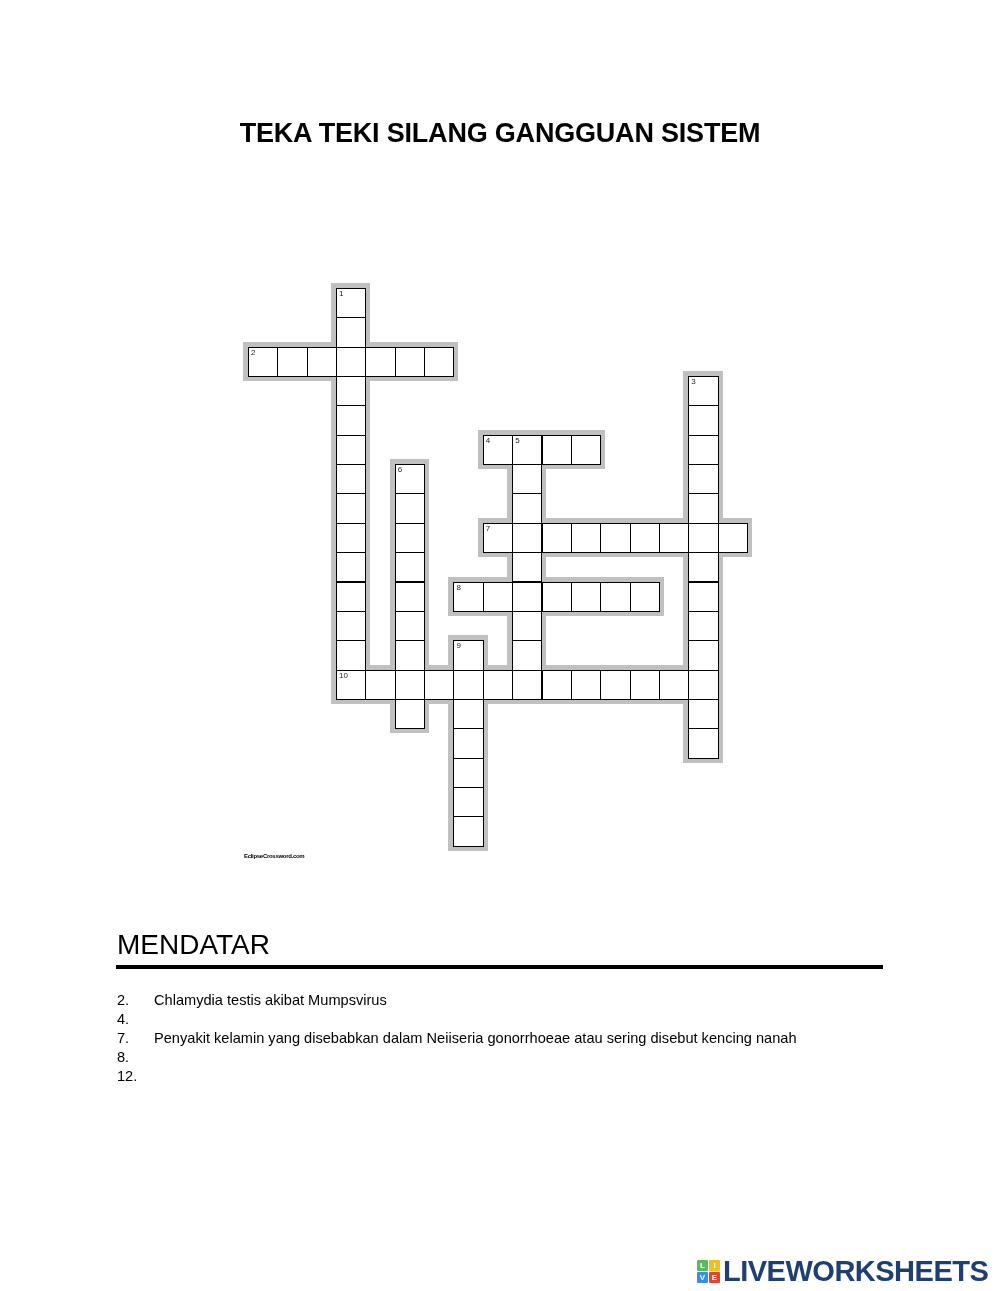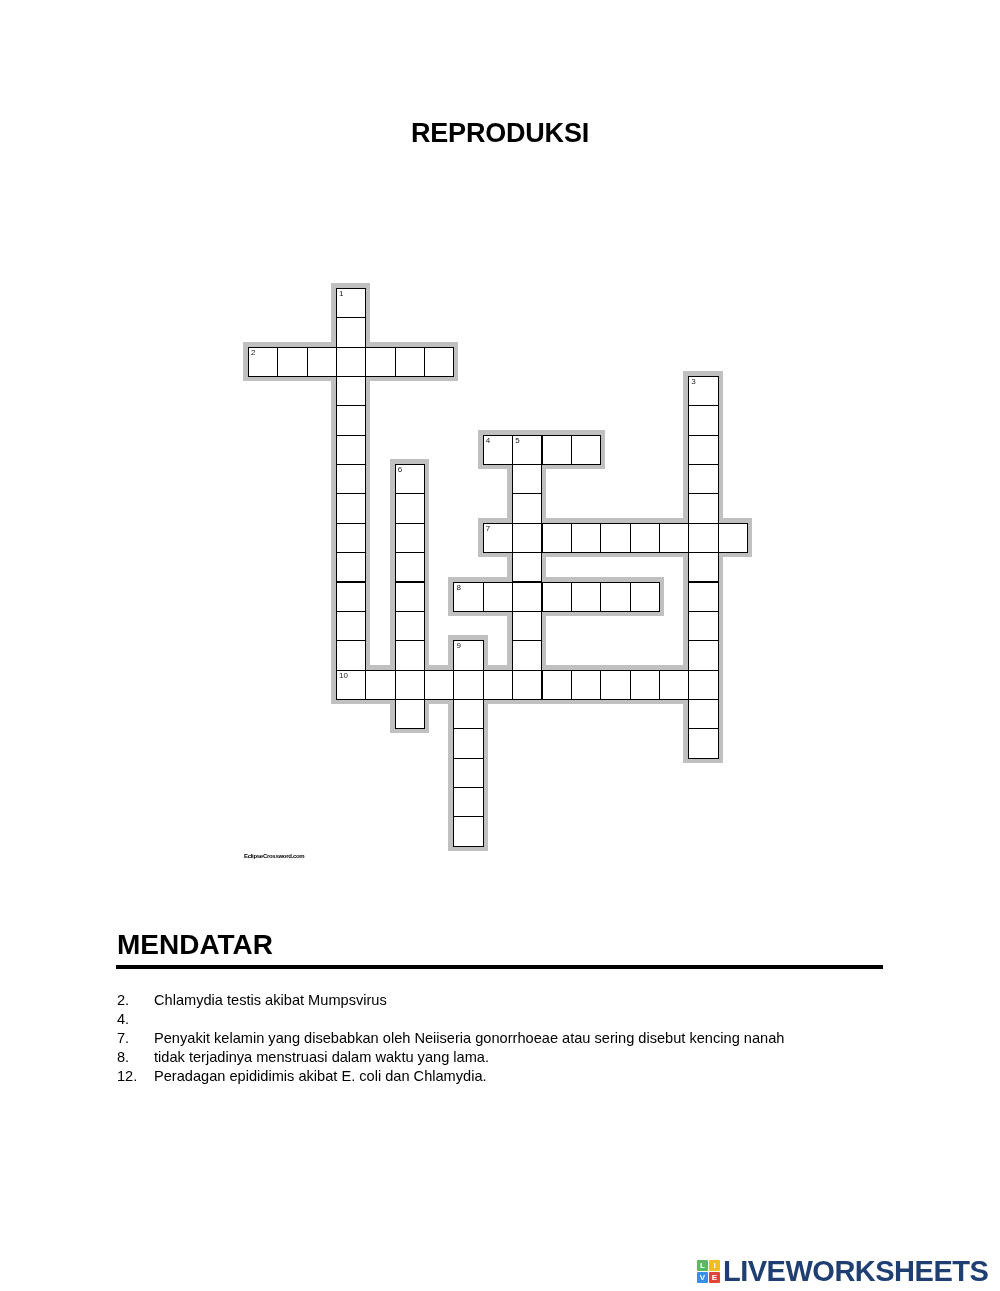--- a/index.html
+++ b/index.html
@@ -3,35 +3,35 @@
 <meta charset="utf-8">
 <style>
   html, body { margin: 0; padding: 0; background: #ffffff; }
   body { width: 1000px; height: 1291px; position: relative; overflow: hidden; font-family: "Liberation Sans", sans-serif; color: #000; }
   .title { position: absolute; left: 0; width: 1000px; top: 116px; text-align: center; font-weight: bold; font-size: 27px; line-height: 34px; letter-spacing: -0.2px; }
   .grid { position: absolute; left: 0; top: 0; width: 1000px; height: 900px; }
   .shadow { position: absolute; background: #c0c0c0; }
   .cell { position: absolute; width: 29px; height: 29px; box-sizing: border-box; background: #fff; border: 1.5px solid #000; }
   .cell .num { position: absolute; left: 2px; top: 0px; font-size: 8px; line-height: 10px; color: #222; font-family: "Liberation Sans", sans-serif; }
   .credit { position: absolute; left: 244px; top: 853px; font-size: 6px; font-weight: bold; letter-spacing: -0.3px; color: #000; }
-  .section-title { position: absolute; left: 117px; top: 928px; font-size: 28px; font-weight: bold; line-height: 34px; }
+  .section-title { position: absolute; left: 117px; top: 928px; font-size: 28px; font-weight: normal; line-height: 34px; }
   .rule { position: absolute; left: 116px; top: 965px; width: 767px; height: 4px; background: #000; }
   .clues { position: absolute; left: 117px; top: 991px; width: 800px; font-size: 14.6px; line-height: 19px; }
   .clue { display: flex; }
   .clue .n { width: 37px; flex: 0 0 37px; }
   .logo { position: absolute; left: 697px; top: 1256px; display: flex; align-items: center; }
   .logo-squares { display: grid; grid-template-columns: 11px 11px; grid-template-rows: 11px 11px; gap: 1px; margin-right: 3px; }
   .logo-squares span { display: flex; align-items: center; justify-content: center; font-size: 8px; font-weight: bold; color: #fff; border-radius: 1px; }
   .logo-text { font-size: 29px; font-weight: bold; color: #1f3f73; letter-spacing: -0.5px; line-height: 30px; }
 </style>
 </head>
 <body>
 
 <div class="title">
-  <div>REPRODUKSI</div>
+  <div>TEKA TEKI SILANG GANGGUAN SISTEM</div>
 </div>
 
 <div class="grid" id="grid">
     <div class="shadow" style="left: 331.05px; top: 283px; width: 39.35px; height: 420.9px;"></div>
     <div class="shadow" style="left: 243px; top: 341.7px; width: 215.45px; height: 39.35px;"></div>
     <div class="shadow" style="left: 683.25px; top: 371.05px; width: 39.35px; height: 391.55px;"></div>
     <div class="shadow" style="left: 477.8px; top: 429.75px; width: 127.4px; height: 39.35px;"></div>
     <div class="shadow" style="left: 507.15px; top: 429.75px; width: 39.35px; height: 274.15px;"></div>
     <div class="shadow" style="left: 389.75px; top: 459.1px; width: 39.35px; height: 274.15px;"></div>
     <div class="shadow" style="left: 477.8px; top: 517.8px; width: 274.15px; height: 39.35px;"></div>
@@ -150,29 +150,27 @@
 <div class="clues">
   <div class="clue">
     <span class="n">2.</span>
     <span>Chlamydia testis akibat Mumpsvirus</span>
   </div>
   <div class="clue">
     <span class="n">4.</span>
   </div>
   <div class="clue">
     <span class="n">7.</span>
-    <span>Penyakit kelamin yang disebabkan oleh Neiiseria gonorrhoeae atau sering disebut kencing nanah</span>
+    <span>Penyakit kelamin yang disebabkan dalam Neiiseria gonorrhoeae atau sering disebut kencing nanah</span>
   </div>
   <div class="clue">
     <span class="n">8.</span>
-    <span>tidak terjadinya menstruasi dalam waktu yang lama.</span>
   </div>
   <div class="clue">
     <span class="n">12.</span>
-    <span>Peradagan epididimis akibat E. coli dan Chlamydia.</span>
   </div>
 </div>
 
 <div class="logo">
   <div class="logo-squares">
     <span style="background: rgb(92, 184, 92);">L</span>
     <span style="background: rgb(240, 192, 32);">I</span>
     <span style="background: rgb(58, 142, 230);">V</span>
     <span style="background: rgb(224, 69, 58);">E</span>
   </div>

